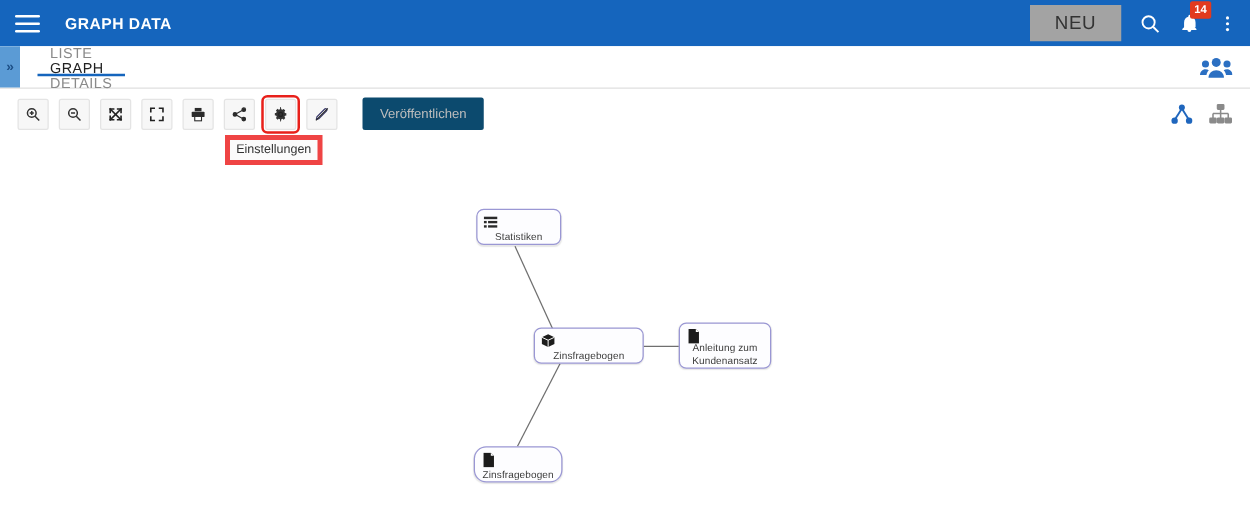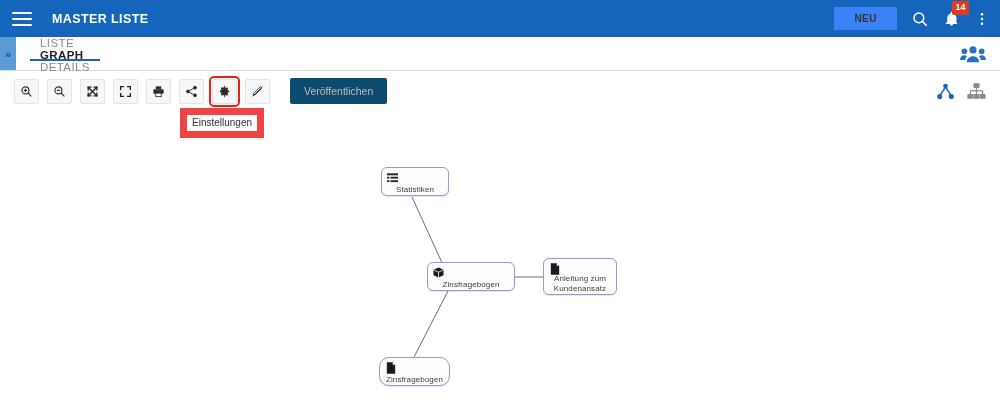--- a/index.html
+++ b/index.html
@@ -47,24 +47,24 @@
     font-weight: bold;
     letter-spacing: 0.4px;
   }
   .appbar-right {
     margin-left: auto;
     display: flex;
     align-items: center;
     gap: 14px;
   }
   .neu-btn {
-    background: #3b82f6;
+    background: #a3a3a3;
     color: #333;
-    font-size: 10px;
-    font-weight: bold;
+    font-size: 15px;
+    font-weight: normal;
     letter-spacing: 0.5px;
     padding: 6px 20px;
     border: none;
     cursor: pointer;
     font-family: "Liberation Sans", sans-serif;
   }
   .icon-btn {
     background: none;
     border: none;
     padding: 0;
@@ -121,21 +121,21 @@
     align-items: center;
     padding: 0 14px;
     font-size: 11.5px;
     color: #8a8a8a;
     letter-spacing: 0.4px;
     cursor: pointer;
     position: relative;
   }
   .tab.active {
     color: #222;
-    font-weight: bold;
+    font-weight: normal;
   }
   .tab.active::after {
     content: "";
     position: absolute;
     left: 4px;
     right: 4px;
     bottom: 0;
     height: 2.5px;
     background: #1565bd;
   }
@@ -193,21 +193,21 @@
     margin-left: auto;
     display: flex;
     align-items: center;
     gap: 12px;
   }
   .tooltip {
     position: absolute;
     left: 180px;
     top: 108px;
     background: #fbfbfb;
-    border: 7px solid #ef4444;
+    border: 4px solid #ef4444;
     font-size: 10px;
     color: #333;
     padding: 2px 5px 3px 5px;
     white-space: nowrap;
     z-index: 50;
   }
 
   
   .canvas {
     position: absolute;
@@ -259,21 +259,21 @@
 </style>
 </head>
 <body>
 
 <div class="appbar">
   <div class="hamburger">
     <span></span>
       <span></span>
       <span></span>
   </div>
-  <div class="app-title">MASTER LISTE</div>
+  <div class="app-title">GRAPH DATA</div>
 
   <div class="appbar-right">
     <button class="neu-btn">NEU</button>
 
     <button class="icon-btn">
       <svg width="18" height="18" viewBox="0 0 24 24" fill="none" stroke="#ffffff" stroke-width="2">
         <circle cx="10.5" cy="10.5" r="6.5"></circle>
         <line x1="15.5" y1="15.5" x2="21" y2="21"></line>
       </svg>
     </button>

